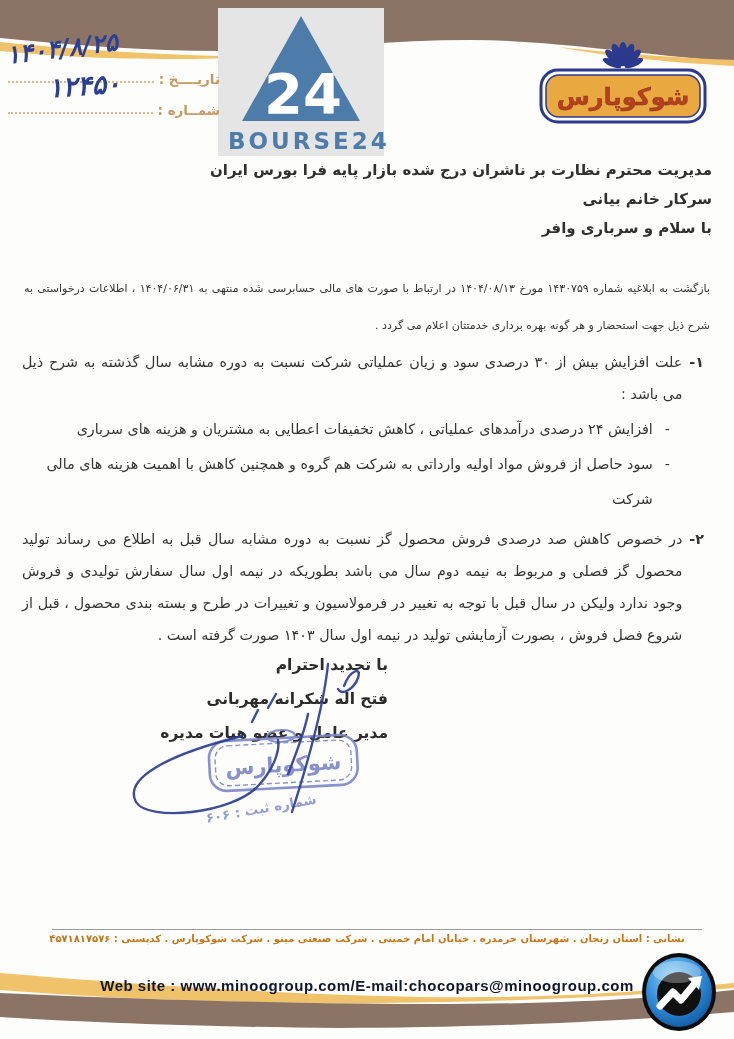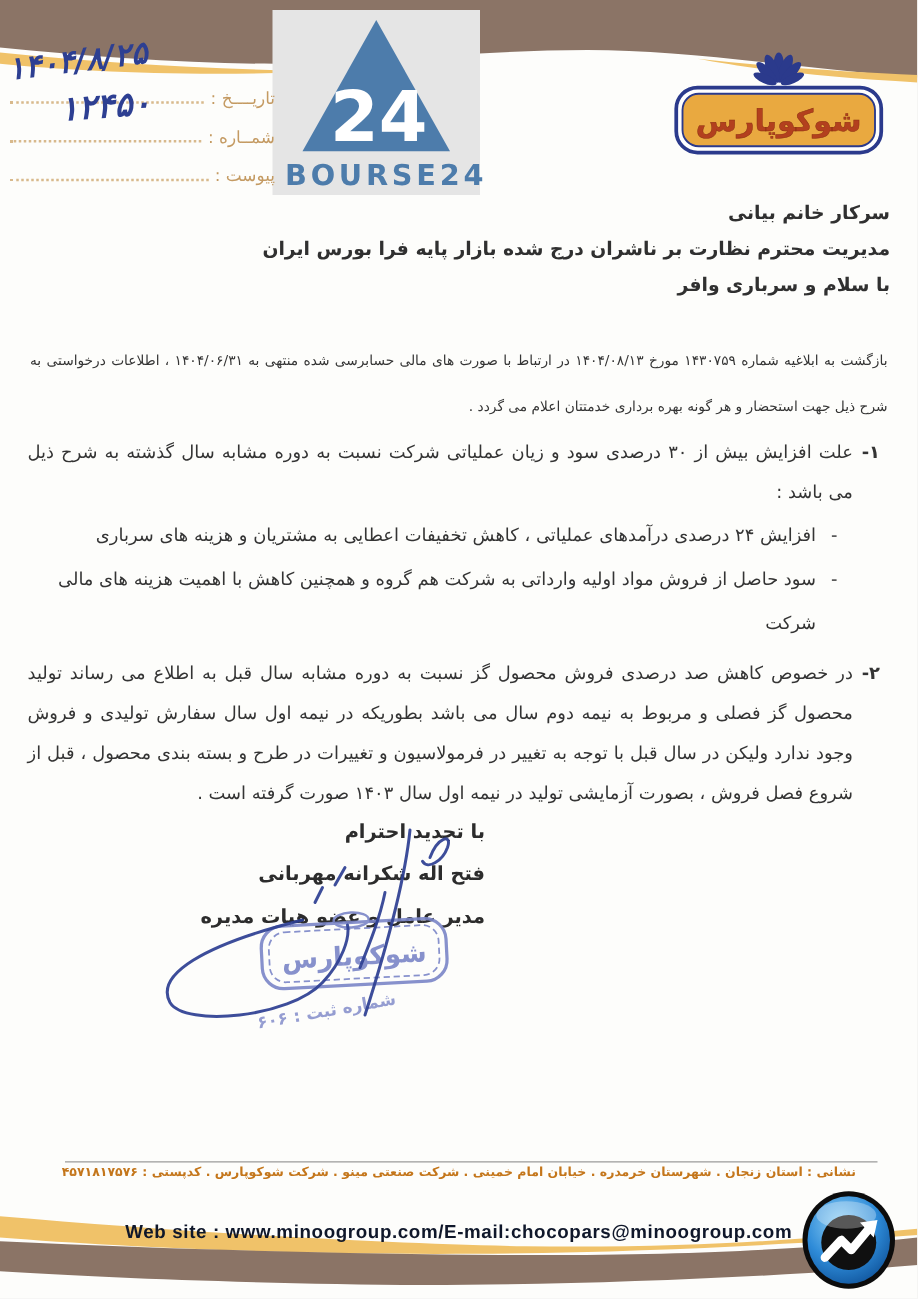--- a/index.html
+++ b/index.html
@@ -19,21 +19,21 @@
   }
   .bourse-wordmark {
     margin-top:4px; font-weight:bold; font-size:23px; letter-spacing:3px;
     color:#4d7cab; font-family:"DejaVu Sans", sans-serif;
   }
   .chocopars-logo { position:absolute; top:40px; left:537px; z-index:2; }
 
   
   .meta { position:absolute; top:56px; left:8px; width:212px; z-index:3; }
   .meta-row { display:flex; direction:rtl; align-items:flex-end; height:31px; }
-  .meta-label { color:#c49a62; font-weight:normal; font-size:13.5px; white-space:nowrap; }
+  .meta-label { color:#c49a62; font-weight:bold; font-size:13.5px; white-space:nowrap; }
   .meta-dots { flex:1; border-bottom:2px dotted #d8b98c; margin:0 5px 4px 0; height:1px; }
   .hw { position:absolute; color:#2d3f92; font-style:italic; font-weight:bold; z-index:4;
         font-family:"DejaVu Sans", sans-serif; }
   .hw-date { top:34px; left:6px; font-size:25px; transform:rotate(-7deg); letter-spacing:2px; }
   .hw-number { top:70px; left:48px; font-size:27px; transform:rotate(-4deg); letter-spacing:3px; }
 
   
   .recipient { position:absolute; top:156px; right:22px; left:22px; direction:rtl;
                text-align:right; font-weight:bold; font-size:15px; line-height:29px; color:#303030; }
   .intro { position:absolute; top:270px; right:24px; left:24px; direction:rtl;
@@ -101,31 +101,27 @@
 
   <div class="meta">
     <div class="meta-row">
       <span class="meta-label">تاریــــخ :</span>
       <span class="meta-dots"></span>
     </div>
     <div class="meta-row">
       <span class="meta-label">شمــاره :</span>
       <span class="meta-dots"></span>
     </div>
-    <div class="meta-row">
-      <span class="meta-label">پیوست :</span>
-      <span class="meta-dots"></span>
-    </div>
   </div>
   <div class="hw hw-date">۱۴۰۴/۸/۲۵</div>
   <div class="hw hw-number">۱۲۴۵۰</div>
 
   <div class="recipient">
+    <div>مدیریت محترم نظارت بر ناشران درج شده بازار پایه فرا بورس ایران</div>
     <div>سرکار خانم بیانی</div>
-    <div>مدیریت محترم نظارت بر ناشران درج شده بازار پایه فرا بورس ایران</div>
     <div>با سلام و سرباری وافر</div>
   </div>
 
   <div class="intro">بازگشت به ابلاغیه شماره ۱۴۳۰۷۵۹ مورخ ۱۴۰۴/۰۸/۱۳ در ارتباط با صورت های مالی حسابرسی شده منتهی به ۱۴۰۴/۰۶/۳۱ ، اطلاعات درخواستی به شرح ذیل جهت استحضار و هر گونه بهره برداری خدمتتان اعلام می گردد .</div>
 
   <div class="list">
     <div class="item">
       <span class="num">۱-</span>
       <span>علت افزایش بیش از ۳۰ درصدی سود و زیان عملیاتی شرکت نسبت به دوره مشابه سال گذشته به شرح ذیل می باشد :</span>
     </div>

